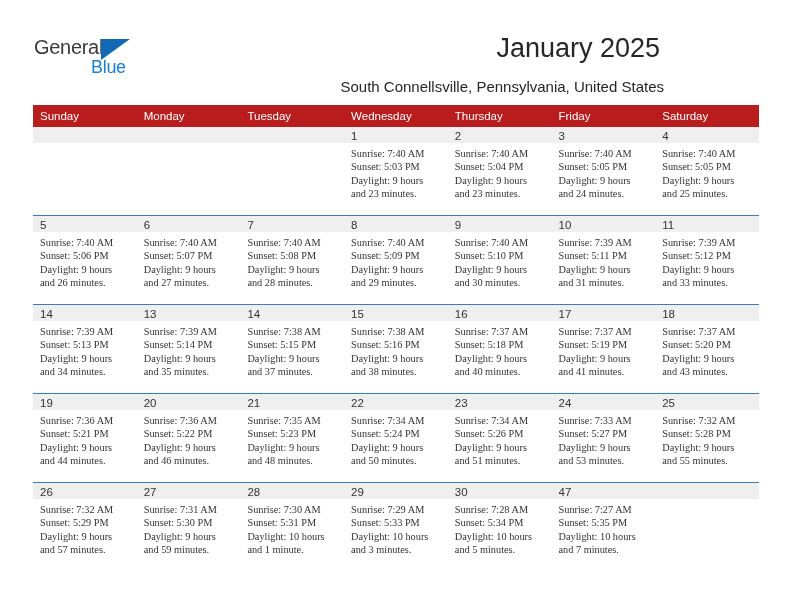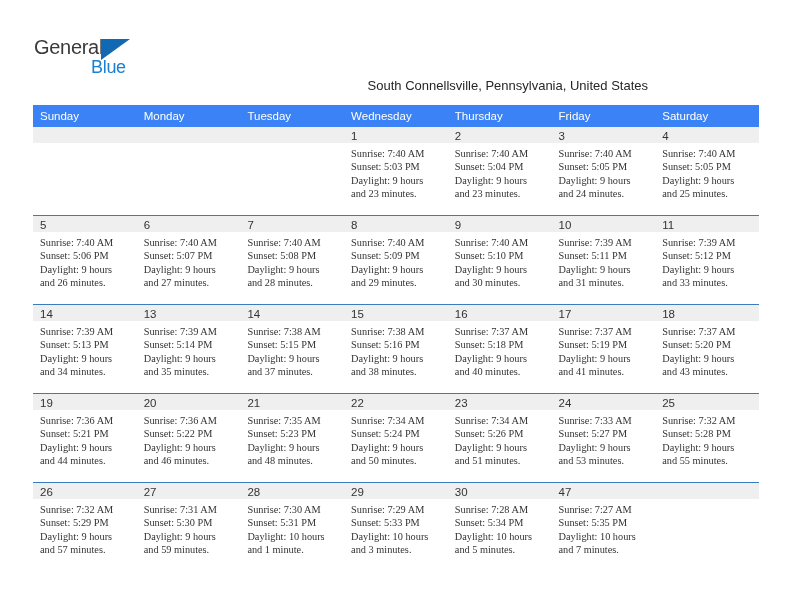--- a/index.html
+++ b/index.html
@@ -72,41 +72,41 @@
     top: 33px;
     font-size: 27px;
     color: #262626;
     text-align: right;
     white-space: nowrap;
     font-family: "Liberation Sans", sans-serif;
   }
 
   .subtitle {
     position: absolute;
-    right: 48px;
+    right: 32px;
     top: 78px;
-    font-size: 13px;
+    font-size: 15px;
     color: #262626;
     text-align: right;
     white-space: nowrap;
     font-family: "Liberation Sans", sans-serif;
   }
 
   
   .calendar {
     position: absolute;
     left: 33px;
     top: 105px;
     width: 726px;
     border-collapse: collapse;
     table-layout: fixed;
   }
 
   .calendar th {
-    background: #3b82f6;
+    background: #b91c1c;
     color: #ffffff;
     font-weight: normal;
     font-size: 11.5px;
     text-align: left;
     padding: 5px 0 5px 7px;
     height: 11px;
     font-family: "Liberation Sans", sans-serif;
   }
 
   .calendar td {
@@ -157,20 +157,21 @@
 <div class="page">
 
   <div class="header">
 
     <div class="logo">
       <span class="logo-general">General</span>
       <span class="logo-triangle"></span>
       <span class="logo-blue">Blue</span>
     </div>
 
+    <div class="title">January 2025</div>
     <div class="subtitle">South Connellsville, Pennsylvania, United States</div>
 
   </div>
 
   <table class="calendar">
     <thead>
       <tr>
         <th>Sunday</th>
         <th>Monday</th>
         <th>Tuesday</th>

